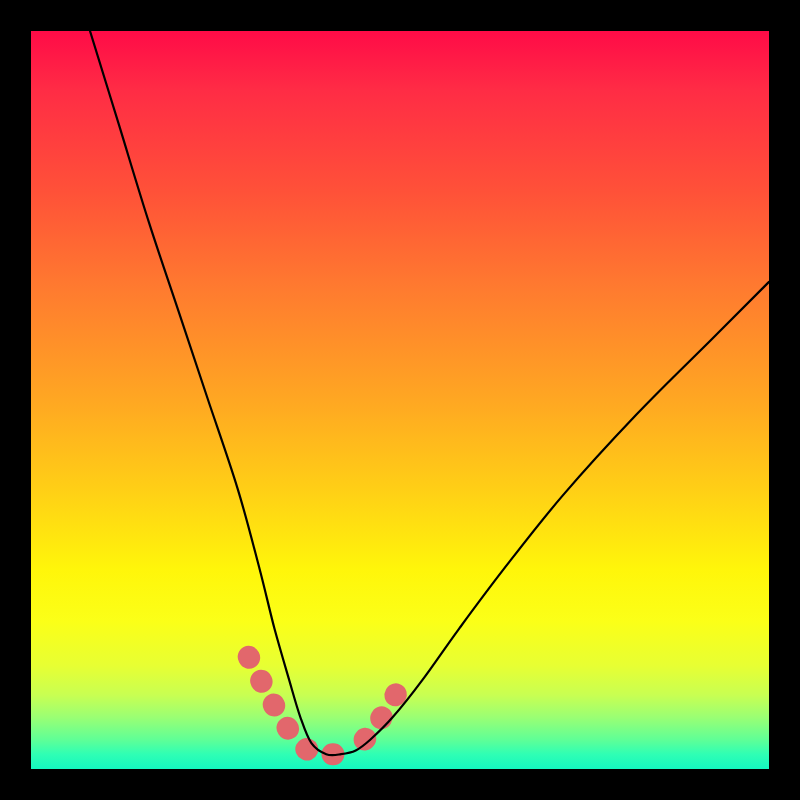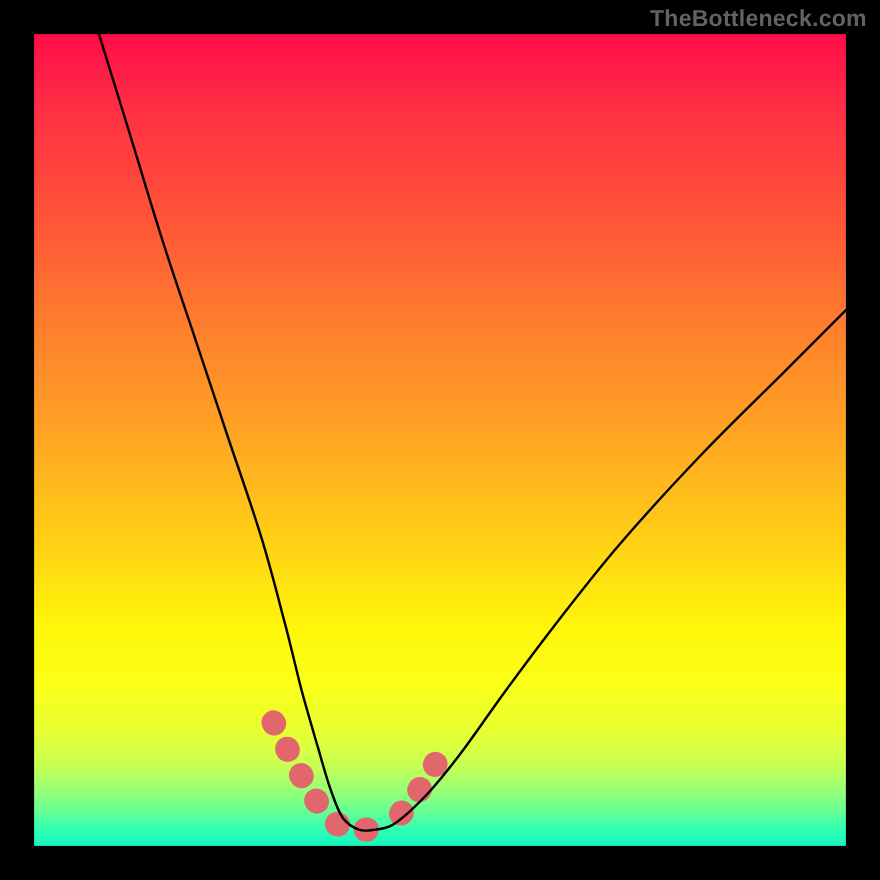--- a/index.html
+++ b/index.html
@@ -58,21 +58,20 @@
   }
   svg.curve {
     position: absolute;
     inset: 0;
   }
 </style>
 </head>
 <body>
 
 <div class="stage">
-  <div class="watermark">TheBottleneck.com</div>
 
   <div class="plot">
     <div class="gradient"></div>
 
     <svg class="curve" viewBox="0 0 738 738" preserveAspectRatio="none">
       <g>
         <path d="M217.7 625.8 L228.8 647.2 L238.4 665.7 L247.2 681.9 L255.3 695.2 L262.7 705.5 L269.4 712.9" fill="none" stroke="#e2676c" stroke-width="22" stroke-linecap="round" stroke-dasharray="1 26"></path>
         <path d="M275.3 718.1 L284.1 721.8 L293.7 723.2 L302.6 723.2 L311.4 722.5 L321.0 719.5" fill="none" stroke="#e2676c" stroke-width="22" stroke-linecap="round" stroke-dasharray="1 26"></path>
         <path d="M333.6 708.5 L341.7 698.9 L349.8 687.8 L357.9 675.3 L365.3 662.7" fill="none" stroke="#e2676c" stroke-width="22" stroke-linecap="round" stroke-dasharray="1 26"></path>
       </g>

